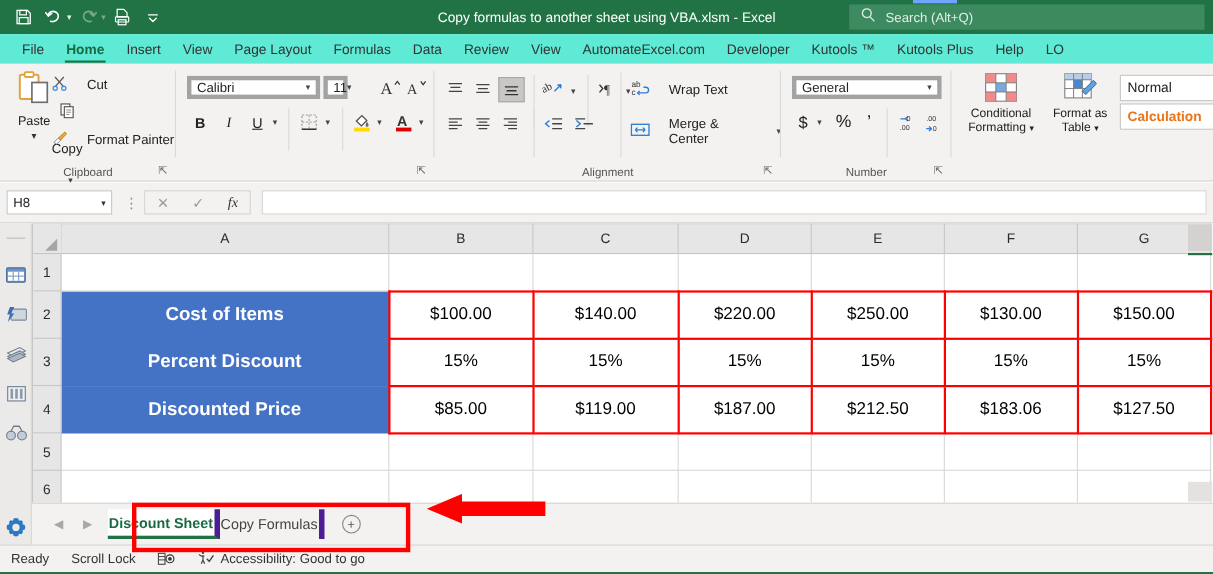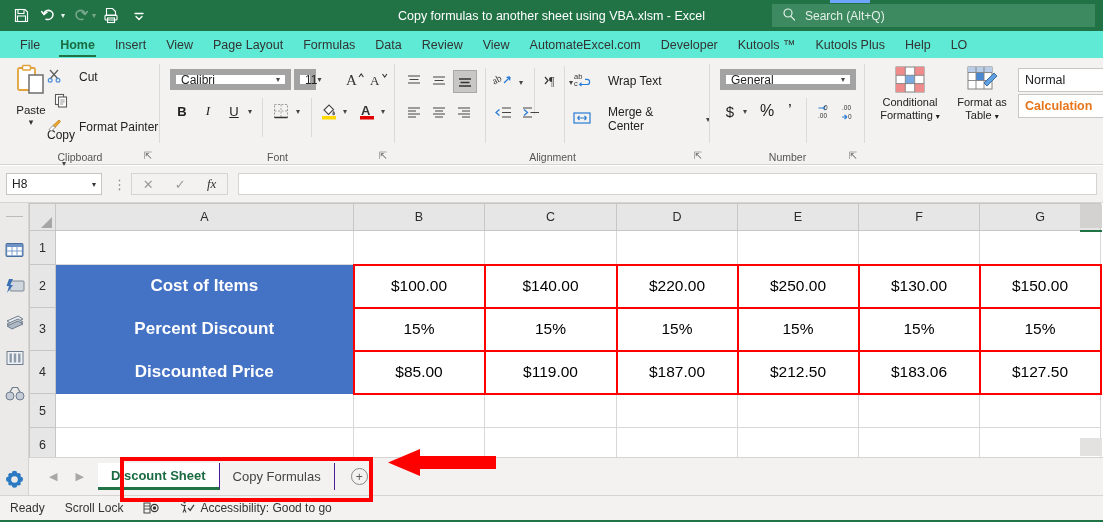--- a/index.html
+++ b/index.html
@@ -76,21 +76,21 @@
   }
   .paste-label { font-size: 11.5px; color: #222; margin-top: 2px; }
   .paste-caret { font-size: 9px; color: #333; line-height: 8px; margin-top: 2px; }
   .clip-item {
     position: absolute; display: flex; align-items: center; gap: 17px;
     font-size: 12px; color: #222;
   }
 
   
   .combo {
-    position: absolute; background: #fff; border: 6px solid #a3a3a3;
+    position: absolute; background: #fff; border: 4px solid #a3a3a3;
     display: flex; align-items: center; font-size: 12px; color: #222; padding-left: 5px;
   }
   .combo .cv { flex: 1; }
   .combo .cc { font-size: 8px; color: #444; padding-right: 5px; }
   .fbtn {
     position: absolute; display: flex; align-items: center; justify-content: center;
     font-size: 13px; color: #222;
   }
   .mini-caret { position: absolute; font-size: 8px; color: #444; }
 
@@ -165,22 +165,22 @@
   }
   .val.bold { font-weight: normal; }
 
   
   .tabzone {
     position: absolute; left: 29px; right: 0; bottom: 27px; height: 38px;
     background: #f3f2f1; border-top: 1px solid #d6d4d2; display: flex; align-items: center;
   }
   .navarrows { display: flex; gap: 18px; padding: 0 14px 0 20px; color: #a9a7a5; font-size: 11px; }
   .sheettab {
-    height: 27px; display: flex; align-items: center; padding: 0 13px;
-    font-size: 13px; color: #444; border-right: 1px solid #4c1d95;
+    height: 27px; display: flex; align-items: center; padding: 0 1px;
+    font-size: 13px; color: #444; border-right: 5px solid #4c1d95;
   }
   .sheettab.active {
     color: #1a6b41; font-weight: bold; background: #fff;
     border-bottom: 3px solid #217346;
   }
   .addsheet {
     width: 17px; height: 17px; border: 1.3px solid #8a8886; border-radius: 50%;
     margin-left: 16px; color: #5c5a58; font-size: 12px;
     display: flex; align-items: center; justify-content: center; line-height: 1;
   }
@@ -375,21 +375,20 @@
       </div>
       <span class="mini-caret" style="left:183px; top:49px;">▾</span>
       <div class="fbtn" style="left:196px; top:41px; width:22px; height:24px;">
         <svg width="18" height="20" viewBox="0 0 18 20">
             <text x="3" y="13.5" font-family="Liberation Sans, sans-serif" font-weight="bold" font-size="13" fill="#333">A</text>
             <rect x="2" y="15" width="14" height="3.5" fill="#e00000"></rect>
           </svg>
       </div>
       <span class="mini-caret" style="left:221px; top:49px;">▾</span>
 
-      <div class="group-label">Font</div>
       <div class="dlg" style="right:6px;">⇱</div>
       <div class="group-sep" style="right:0;"></div>
     </div>
 
     <div class="group" style="left:395px; width:315px;">
       <div class="fbtn" style="left:8px; top:12px; width:22px; height:22px;">
         <svg width="16" height="16" viewBox="0 0 16 16">
             <path d="M2 3h12 M3.5 6.5h9 M2 10h12" stroke="#444" stroke-width="1.2"></path>
           </svg>
       </div>

